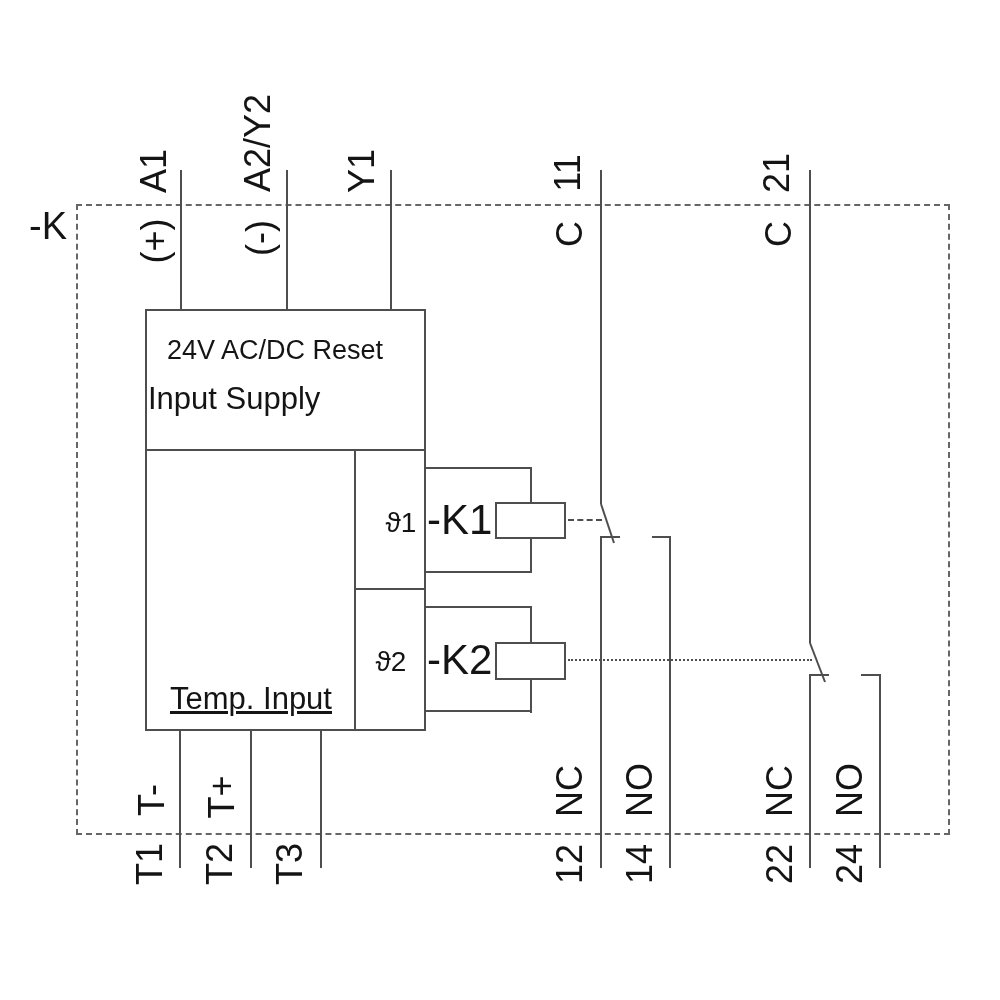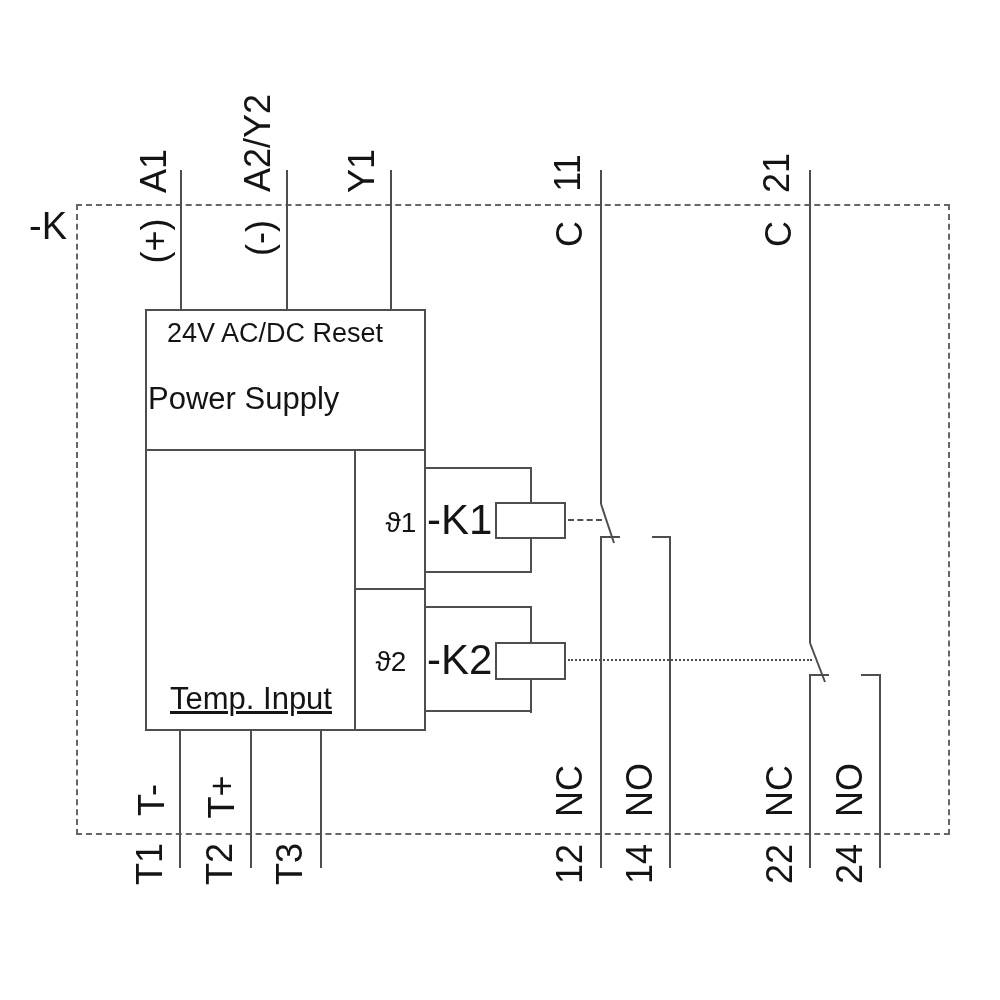--- a/index.html
+++ b/index.html
@@ -50,22 +50,22 @@
   <div class="hl" style="left:600px;top:536px;width:20px;"></div>
   <div class="hl" style="left:652px;top:536px;width:19px;"></div>
   <div class="hl" style="left:809px;top:674px;width:20px;"></div>
   <div class="hl" style="left:861px;top:674px;width:20px;"></div>
 
   <div class="outline" style="left:145px;top:309px;width:281px;height:422px;"></div>
   <div class="hl" style="left:146px;top:449px;width:279px;"></div>
   <div class="vl" style="left:354px;top:450px;height:280px;"></div>
   <div class="hl" style="left:356px;top:588px;width:70px;"></div>
 
-  <div class="hlabel" style="left:146px;top:320px;width:258px;text-align:center;font-size:27px;">24V AC/DC Reset</div>
-  <div class="hlabel" style="left:148px;top:383px;font-size:31px;">Power Supply</div>
+  <div class="hlabel" style="left:146px;top:337px;width:258px;text-align:center;font-size:27px;">24V AC/DC Reset</div>
+  <div class="hlabel" style="left:148px;top:383px;font-size:31px;">Input Supply</div>
   <div class="hlabel" style="left:145px;top:683px;width:212px;text-align:center;font-size:31px;text-decoration:underline;">Temp. Input</div>
   <div class="hlabel" style="left:356px;top:509px;width:90px;text-align:center;font-size:28px;">ϑ1</div>
   <div class="hlabel" style="left:356px;top:648px;width:70px;text-align:center;font-size:28px;">ϑ2</div>
 
   <div class="hl" style="left:425px;top:467px;width:107px;"></div>
   <div class="vl" style="left:530px;top:467px;height:37px;"></div>
   <div class="vl" style="left:530px;top:537px;height:36px;"></div>
   <div class="hl" style="left:425px;top:571px;width:107px;"></div>
   <div class="outline" style="left:495px;top:502px;width:71px;height:37px;"></div>
   <div class="hlabel relay-label" style="left:427px;top:499px;">-K1</div>

